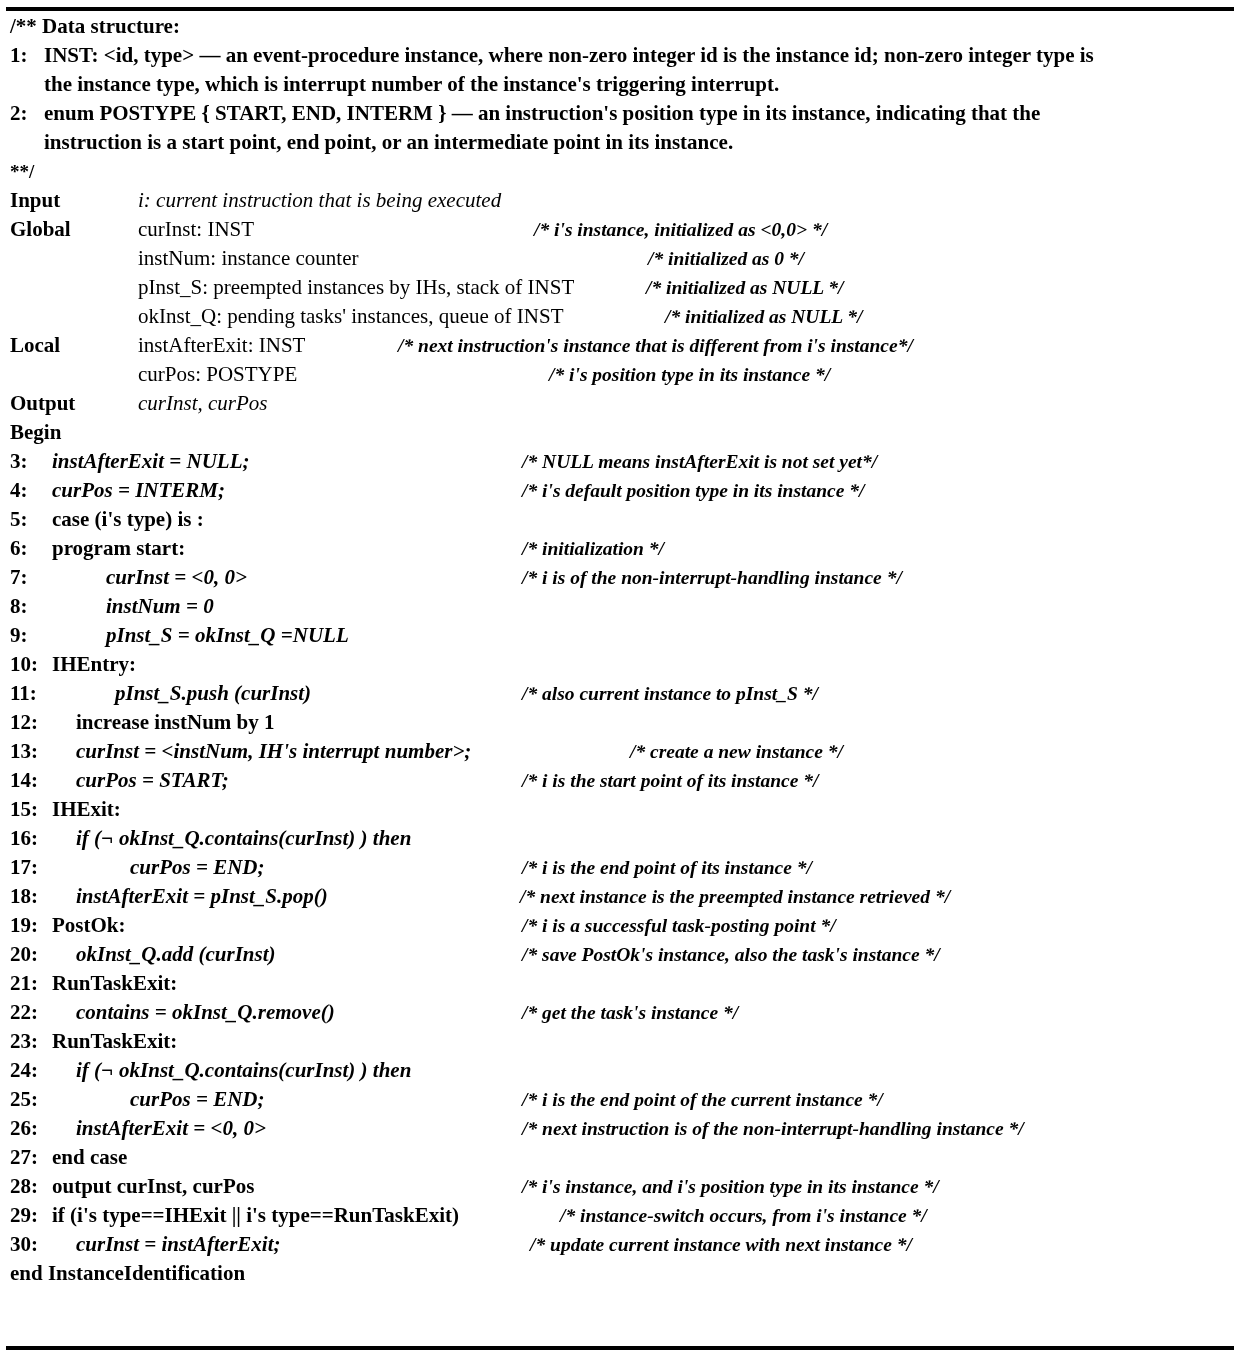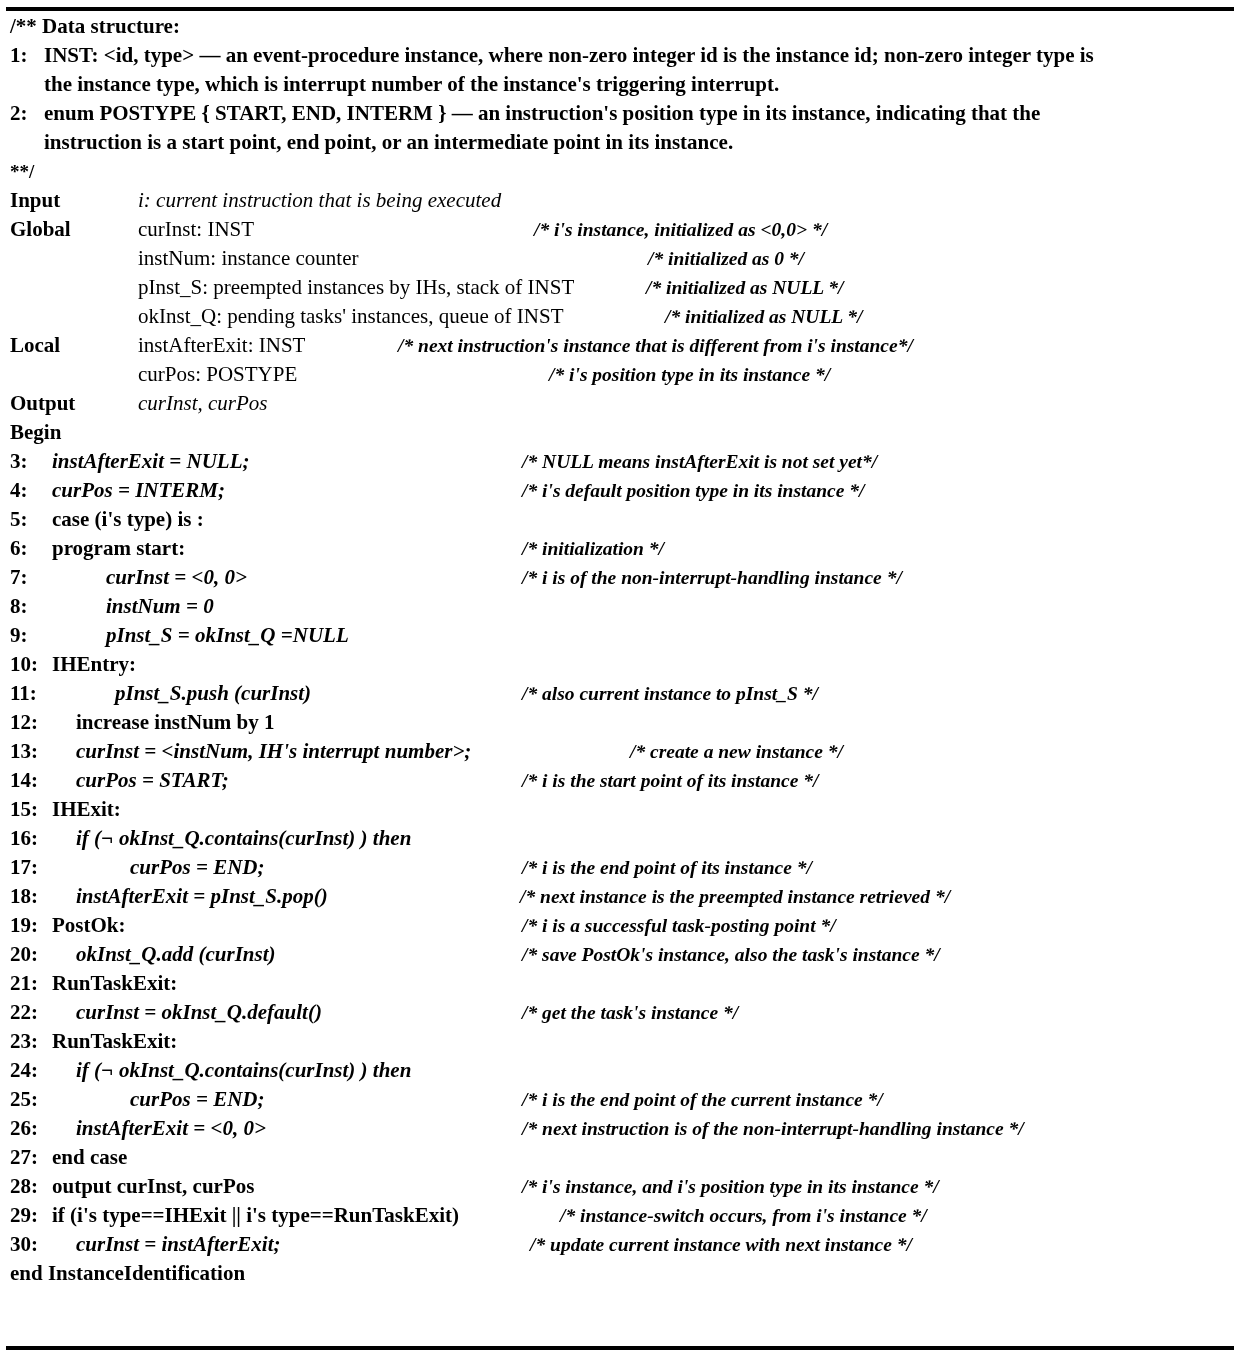--- a/index.html
+++ b/index.html
@@ -275,21 +275,21 @@
       <span class="cmt" style="left:512px;">/* save PostOk's instance, also the task's instance */</span>
     </div>
 
     <div class="line">
       <span class="num">21:</span>
       <span class="code" style="left:42px;">RunTaskExit:</span>
     </div>
 
     <div class="line">
       <span class="num">22:</span>
-      <span class="code var" style="left:66px;">curInst =  okInst_Q.default()</span>
+      <span class="code var" style="left:66px;">contains =  okInst_Q.remove()</span>
       <span class="cmt" style="left:512px;">/* get the task's instance */</span>
     </div>
 
     <div class="line">
       <span class="num">23:</span>
       <span class="code" style="left:42px;">RunTaskExit:</span>
     </div>
 
     <div class="line">
       <span class="num">24:</span>

